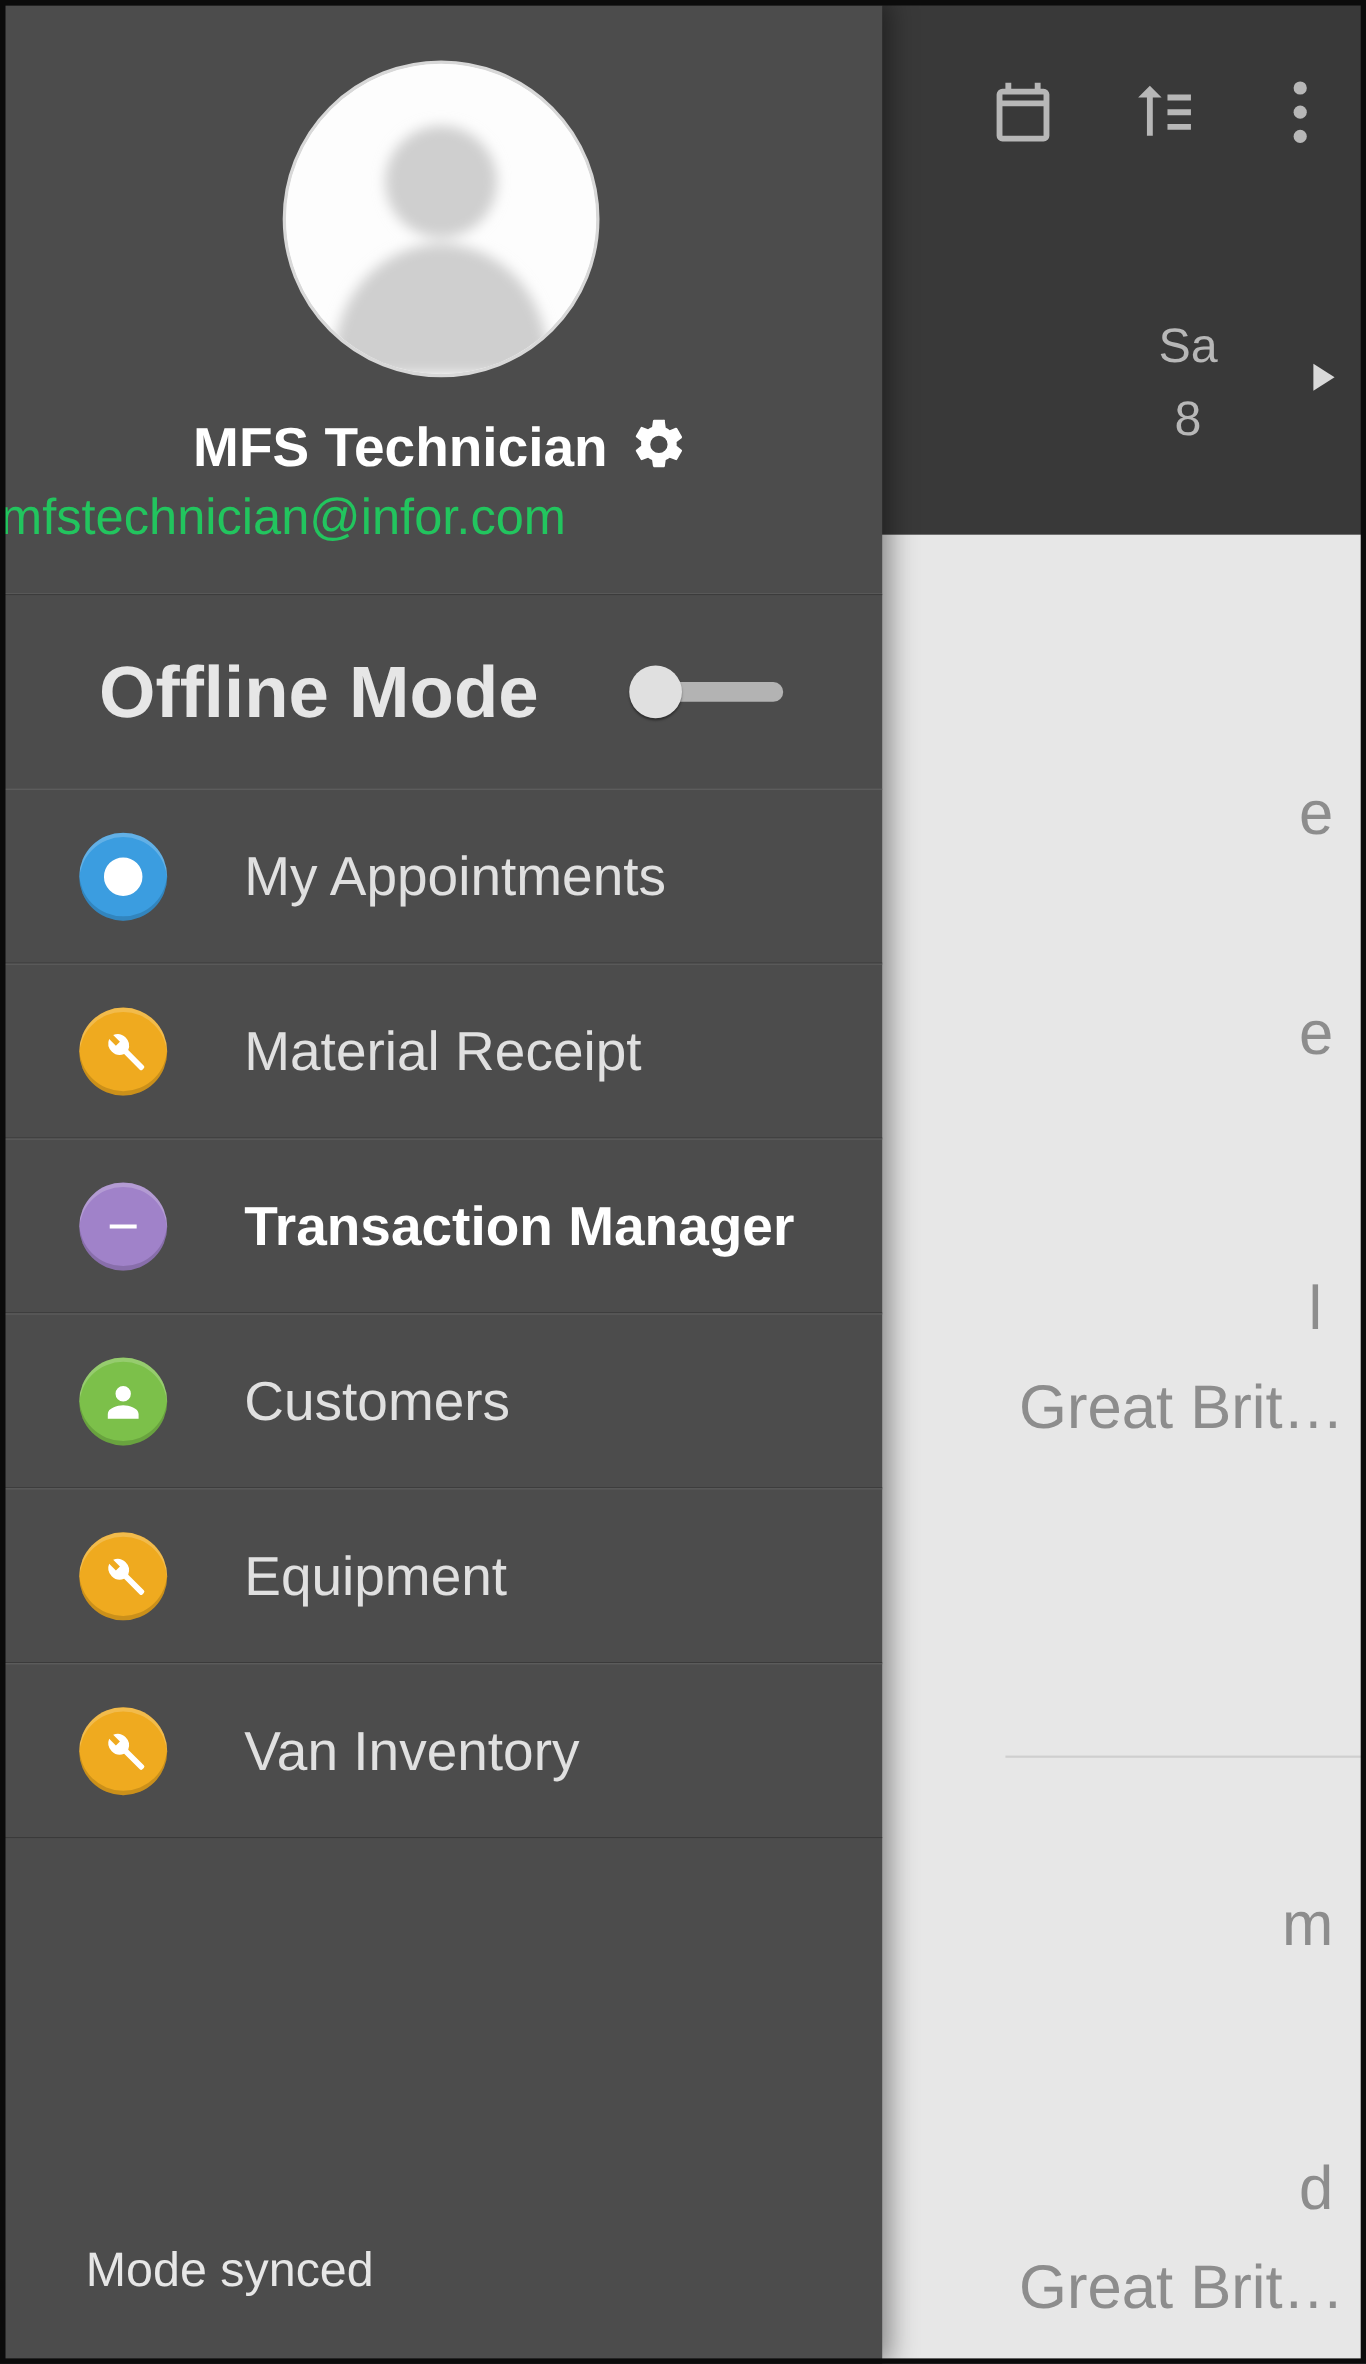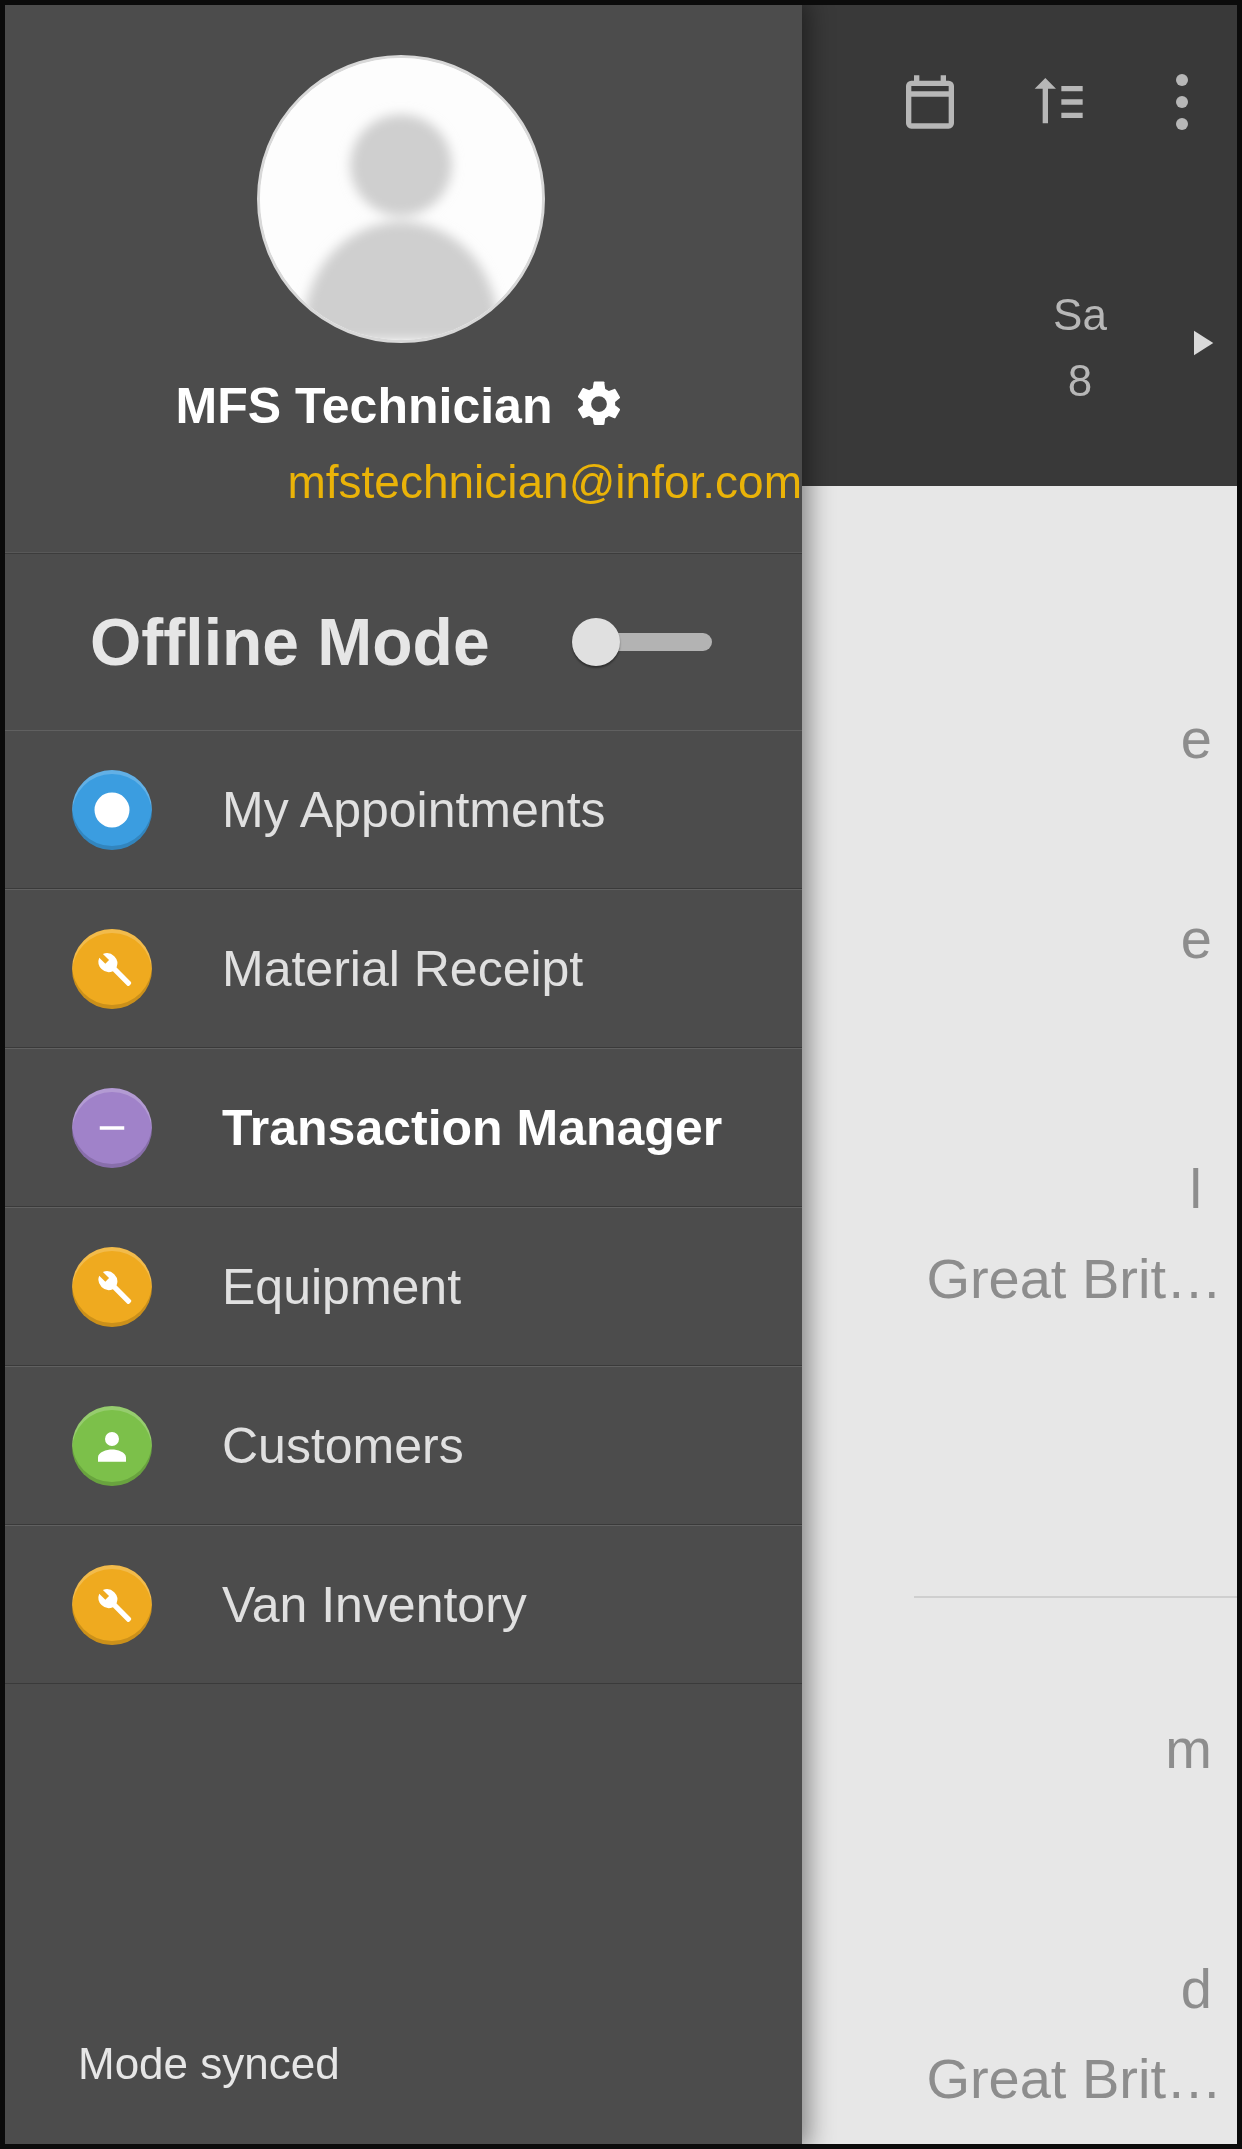--- a/index.html
+++ b/index.html
@@ -129,24 +129,24 @@
     font-size: 50px;
     font-weight: 700;
     color: #fff;
   }
   .name-row .gear svg {
     width: 54px;
     height: 54px;
     fill: #fff;
   }
   .email {
-    text-align: right;
+    text-align: left;
     font-size: 46px;
-    color: #eab308;
-    margin-top: 20px;
+    color: #22c55e;
+    margin-top: 6px;
   }
 
   
   .offline-row {
     height: 176px;
     display: flex;
     align-items: center;
     padding: 0 90px 0 90px;
     justify-content: space-between;
   }
@@ -340,35 +340,35 @@
     <div class="menu-item active">
       <span class="mi-icon mi-violet">
         <svg viewBox="0 0 24 24">
             <path d="M5 11h14v2H5z"></path>
           </svg>
       </span>
       <span>Transaction Manager</span>
     </div>
 
     <div class="menu-item">
+      <span class="mi-icon mi-green">
+        <svg viewBox="0 0 24 24">
+            <path d="M12 12a4 4 0 1 0-4-4 4 4 0 0 0 4 4zm0 2c-3 0-8 1.5-8 4.5V21h16v-2.5c0-3-5-4.5-8-4.5z"></path>
+          </svg>
+      </span>
+      <span>Customers</span>
+    </div>
+
+    <div class="menu-item">
       <span class="mi-icon mi-amber">
         <svg viewBox="0 0 24 24">
             <path d="M22.7 19.3 14.6 11.2a6 6 0 0 0-7.8-7.8l3.5 3.5-2.1 2.1L4.7 5.5a6 6 0 0 0 7.8 7.8l8.1 8.1a1 1 0 0 0 1.4 0l.7-.7a1 1 0 0 0 0-1.4z"></path>
           </svg>
       </span>
       <span>Equipment</span>
-    </div>
-
-    <div class="menu-item">
-      <span class="mi-icon mi-green">
-        <svg viewBox="0 0 24 24">
-            <path d="M12 12a4 4 0 1 0-4-4 4 4 0 0 0 4 4zm0 2c-3 0-8 1.5-8 4.5V21h16v-2.5c0-3-5-4.5-8-4.5z"></path>
-          </svg>
-      </span>
-      <span>Customers</span>
     </div>
 
     <div class="menu-item">
       <span class="mi-icon mi-amber">
         <svg viewBox="0 0 24 24">
             <path d="M22.7 19.3 14.6 11.2a6 6 0 0 0-7.8-7.8l3.5 3.5-2.1 2.1L4.7 5.5a6 6 0 0 0 7.8 7.8l8.1 8.1a1 1 0 0 0 1.4 0l.7-.7a1 1 0 0 0 0-1.4z"></path>
           </svg>
       </span>
       <span>Van Inventory</span>
     </div>

